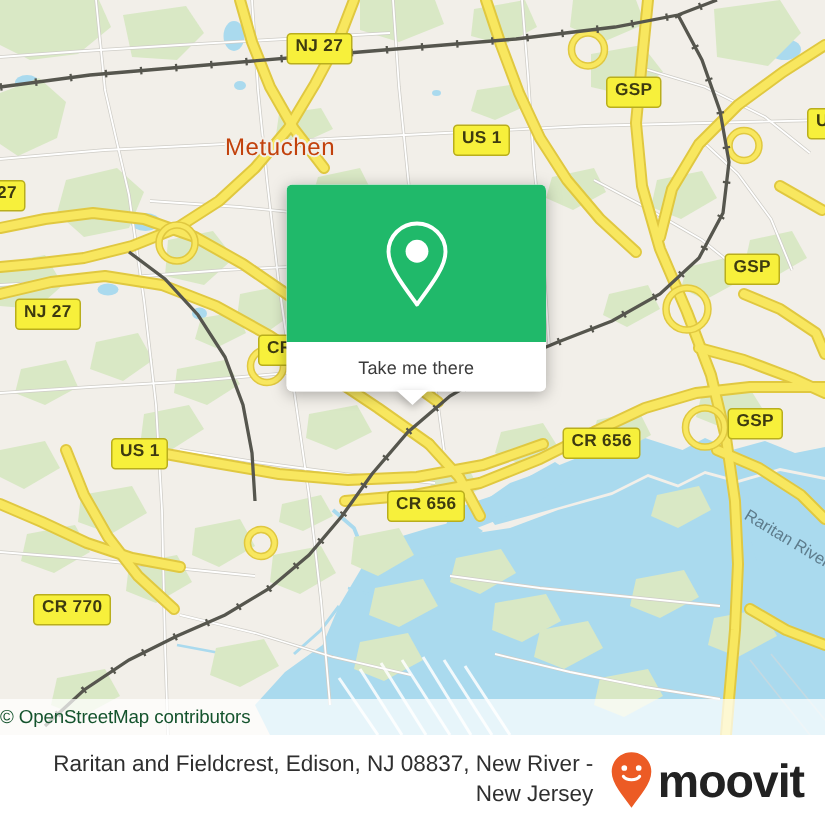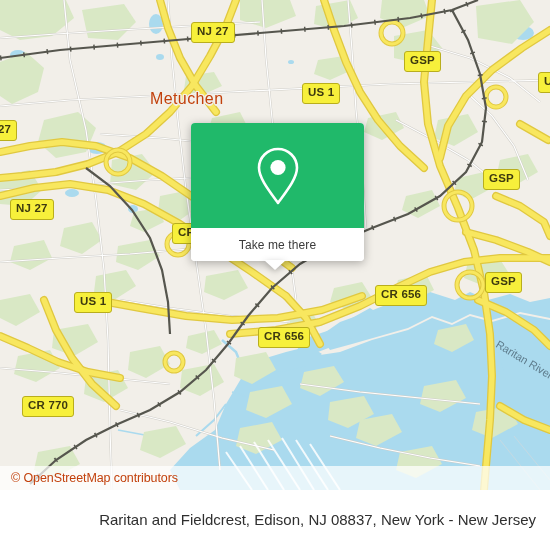--- a/index.html
+++ b/index.html
@@ -26,23 +26,22 @@
     overflow: hidden;
   }
   #map-svg { position: absolute; left:0; top:0; width:550px; height:490px; display:block; }
 
   
   #attrib {
     position: absolute;
     left: 0; top: 466px;
     width: 550px; height: 24px;
     display: flex; align-items: center;
-    padding-left: 11px;
     font-size: 12.5px;
-    color: #c2410c;
+    color: #14532d;
     background: rgba(255,255,255,0.72);
     z-index: 40;
     letter-spacing: -0.1px;
   }
 
   
   .shield {
     position: absolute;
     background: #f7f03b;
     border: 1.6px solid #b9ae1d;
@@ -416,16 +415,25 @@
         </div>
         <div id="card-foot">
           <span id="card-foot-label">Take me there</span>
         </div>
       </div>
     </div>
     <div id="card-tail"></div>
   </div>
 
   <div id="footer">
-    <div id="footer-title">Raritan and Fieldcrest, Edison, NJ 08837, New York - New Jersey</div>
+    <div id="footer-title">Raritan and Fieldcrest, Edison, NJ 08837, New River - New Jersey</div>
+    <div id="brand">
+      <svg width="30" height="40" viewBox="0 0 30 40">
+        <path d="M15 1.5 C7.5 1.5 1.8 7.2 1.8 14.5 C1.8 22.5 9.5 30.5 15 38.5 C20.5 30.5 28.2 22.5 28.2 14.5 C28.2 7.2 22.5 1.5 15 1.5 Z" fill="#ec5b25"></path>
+        <circle cx="10.2" cy="12" r="1.9" fill="#ffffff"></circle>
+        <circle cx="19.8" cy="12" r="1.9" fill="#ffffff"></circle>
+        <path d="M9.6 17.6 C11.6 20.6 18.4 20.6 20.4 17.6" stroke="#ffffff" stroke-width="2.1" fill="none" stroke-linecap="round"></path>
+      </svg>
+      <span id="brand-name">moovit</span>
+    </div>
   </div>
 
 </div>
 
 </body></html>

